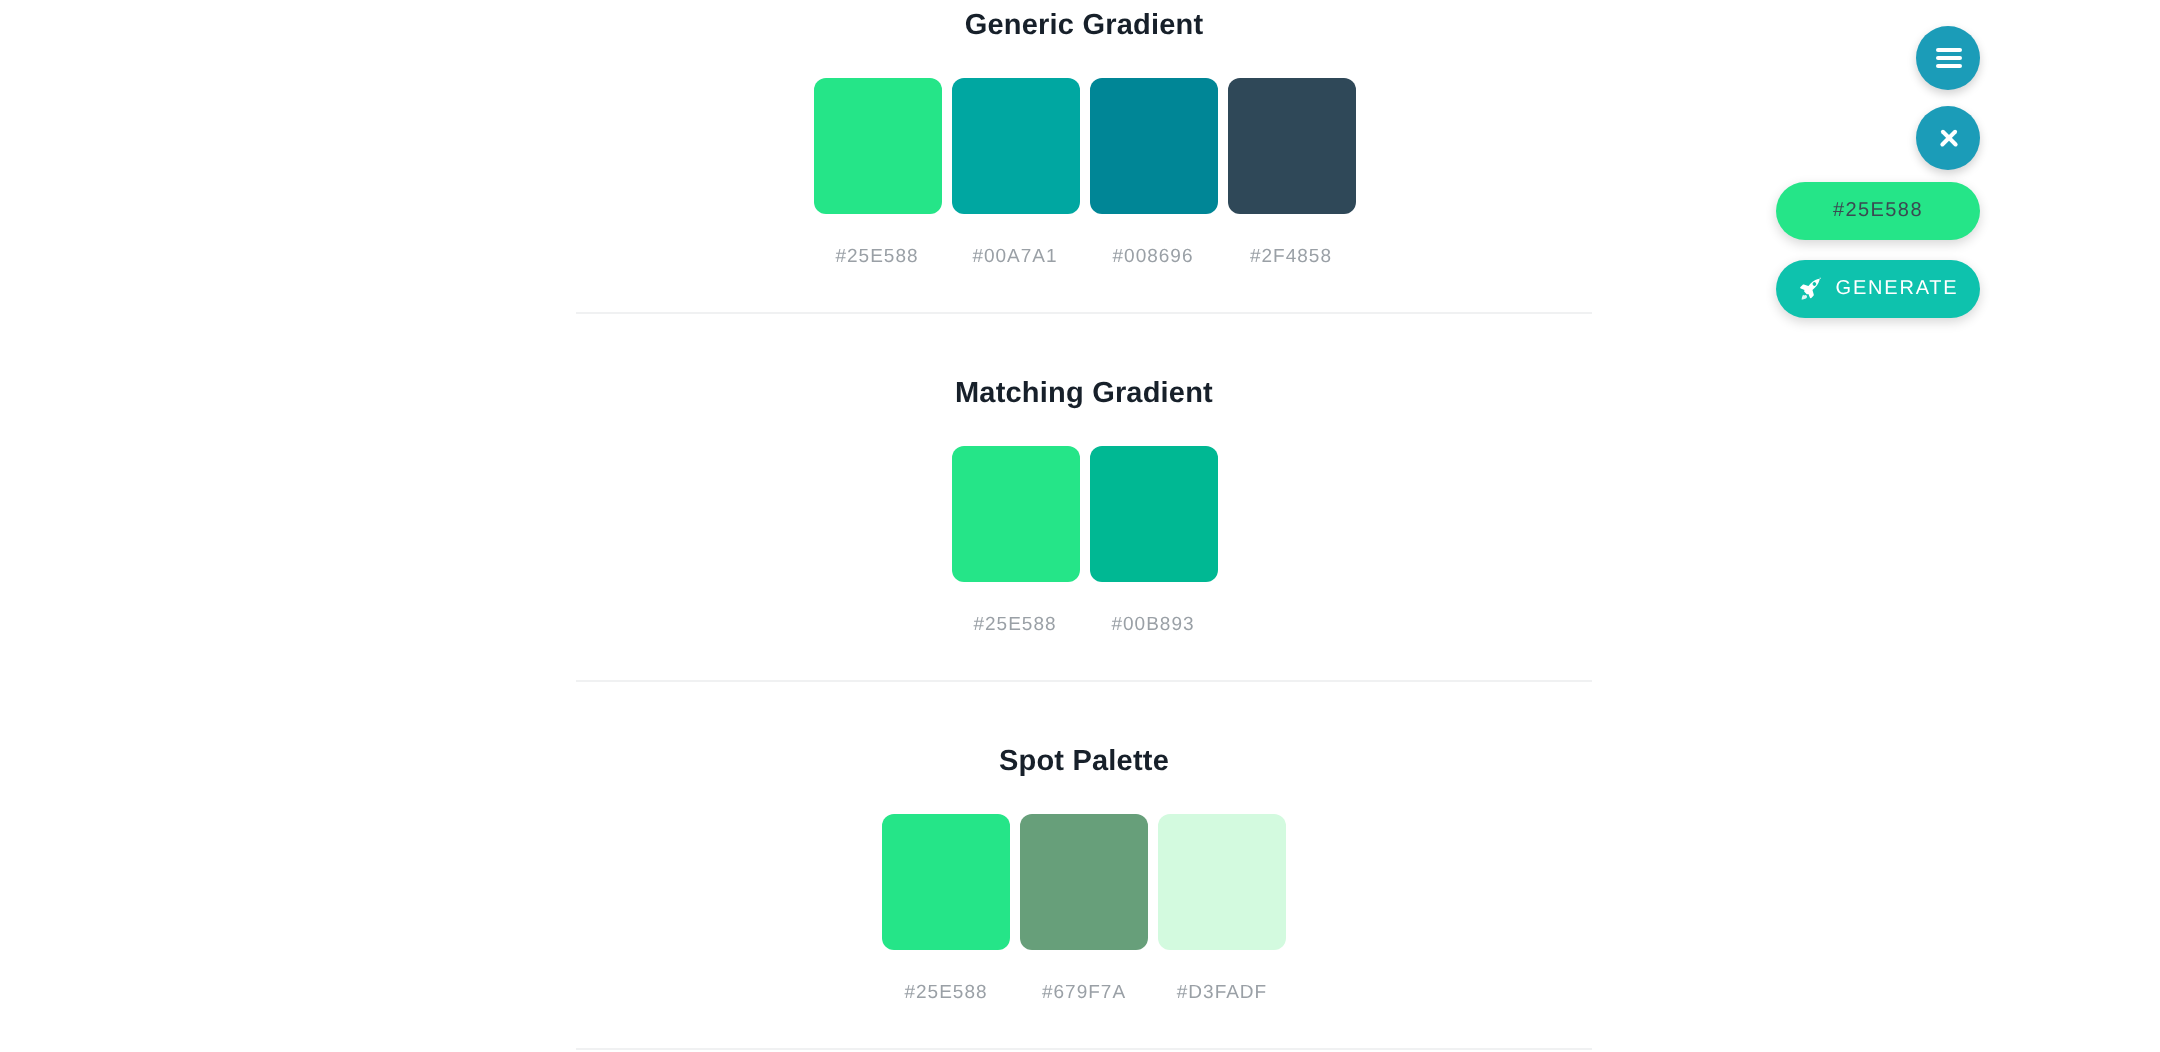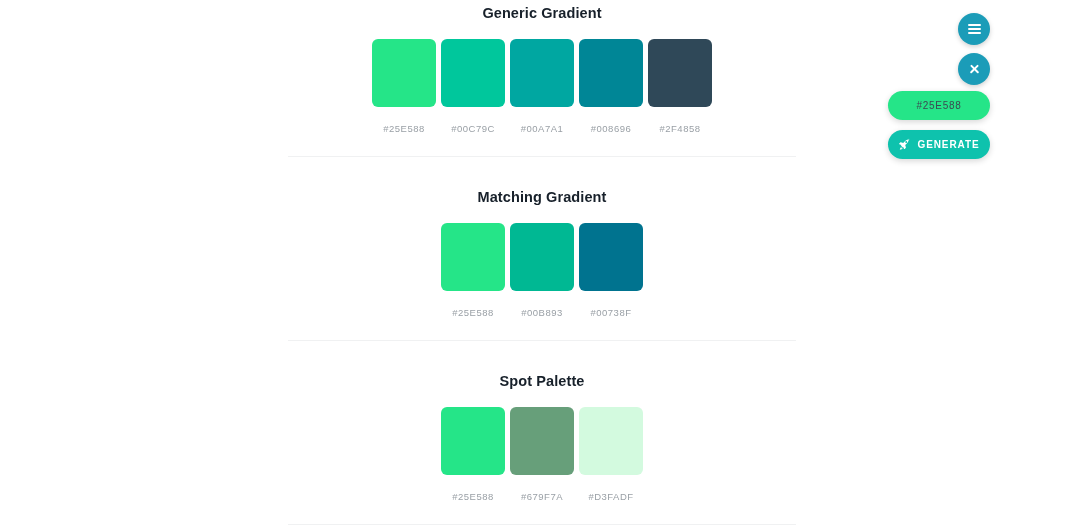--- a/index.html
+++ b/index.html
@@ -181,21 +181,21 @@
     color: #3b4a52;
     font-size: 10px;
     letter-spacing: 0.7px;
   }
 
   #btn-generate {
     top: 130px;
     background: #0ec2ad;
     color: #ffffff;
     font-size: 10px;
-    font-weight: bold;
+    font-weight: normal;
     letter-spacing: 0.9px;
   }
 
   .rocket-icon { display: block; }
 </style>
 </head>
 <body>
 
 <div id="app">
 
@@ -203,24 +203,20 @@
 
     <div class="section" id="sec-generic">
       <h2 class="section-title">Generic Gradient</h2>
       <div class="swatch-row">
 
         <div class="swatch-cell">
           <div class="swatch-chip" style="background-color: rgb(37, 229, 136);"></div>
           <div class="swatch-label">#25E588</div>
         </div>
         <div class="swatch-cell">
-          <div class="swatch-chip" style="background-color: rgb(0, 199, 156);"></div>
-          <div class="swatch-label">#00C79C</div>
-        </div>
-        <div class="swatch-cell">
           <div class="swatch-chip" style="background-color: rgb(0, 167, 161);"></div>
           <div class="swatch-label">#00A7A1</div>
         </div>
         <div class="swatch-cell">
           <div class="swatch-chip" style="background-color: rgb(0, 134, 150);"></div>
           <div class="swatch-label">#008696</div>
         </div>
         <div class="swatch-cell">
           <div class="swatch-chip" style="background-color: rgb(47, 72, 88);"></div>
           <div class="swatch-label">#2F4858</div>
@@ -235,24 +231,20 @@
       <h2 class="section-title">Matching Gradient</h2>
       <div class="swatch-row">
 
         <div class="swatch-cell">
           <div class="swatch-chip" style="background-color: rgb(37, 229, 136);"></div>
           <div class="swatch-label">#25E588</div>
         </div>
         <div class="swatch-cell">
           <div class="swatch-chip" style="background-color: rgb(0, 184, 147);"></div>
           <div class="swatch-label">#00B893</div>
-        </div>
-        <div class="swatch-cell">
-          <div class="swatch-chip" style="background-color: rgb(0, 115, 143);"></div>
-          <div class="swatch-label">#00738F</div>
         </div>
 
       </div>
     </div>
 
     <div class="divider" style="top:340px"></div>
 
     <div class="section" id="sec-spot">
       <h2 class="section-title">Spot Palette</h2>
       <div class="swatch-row">

